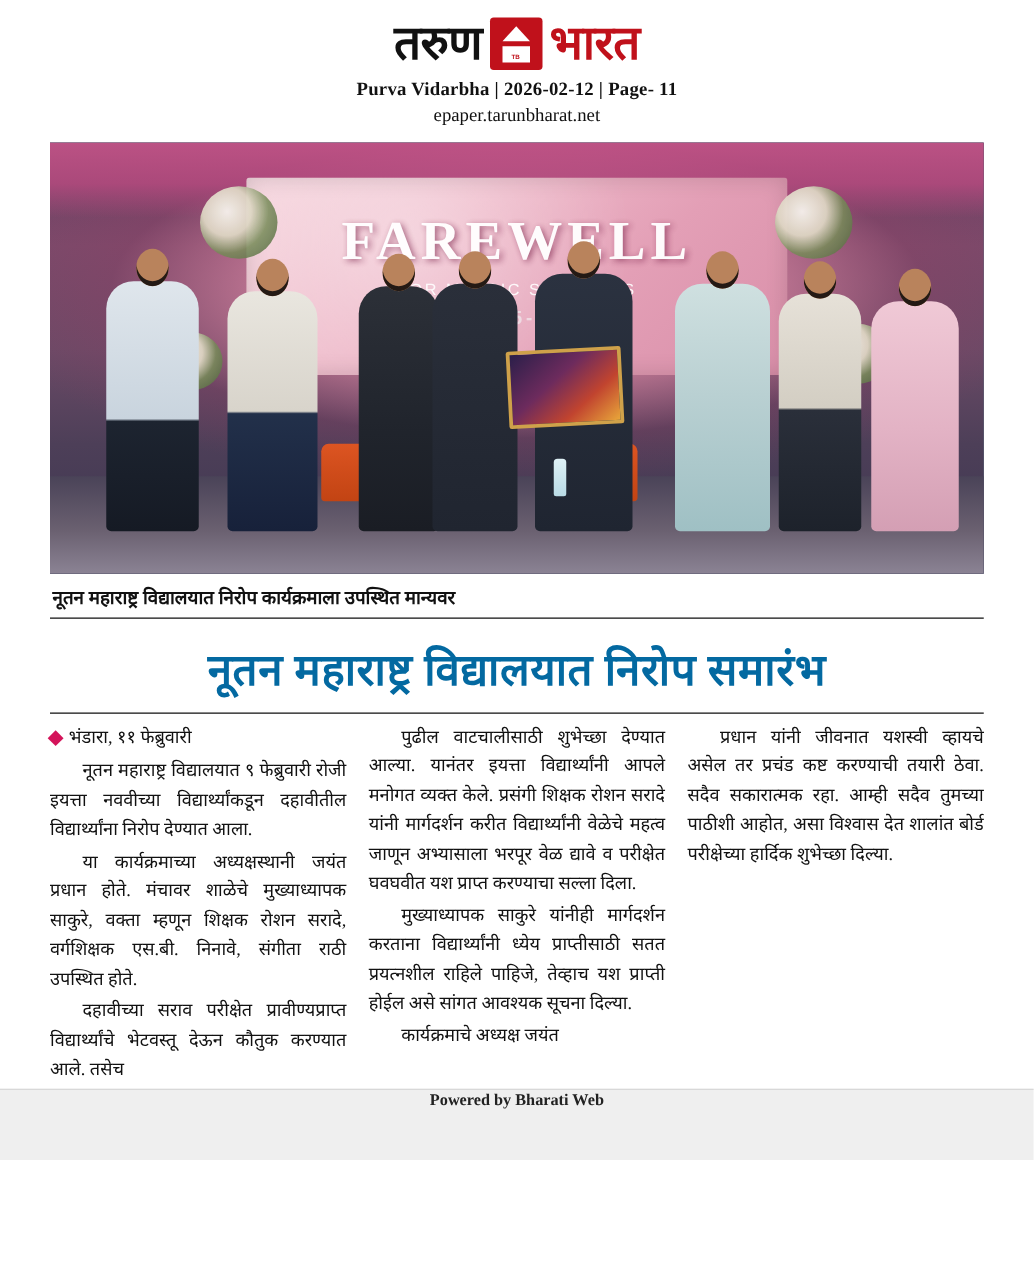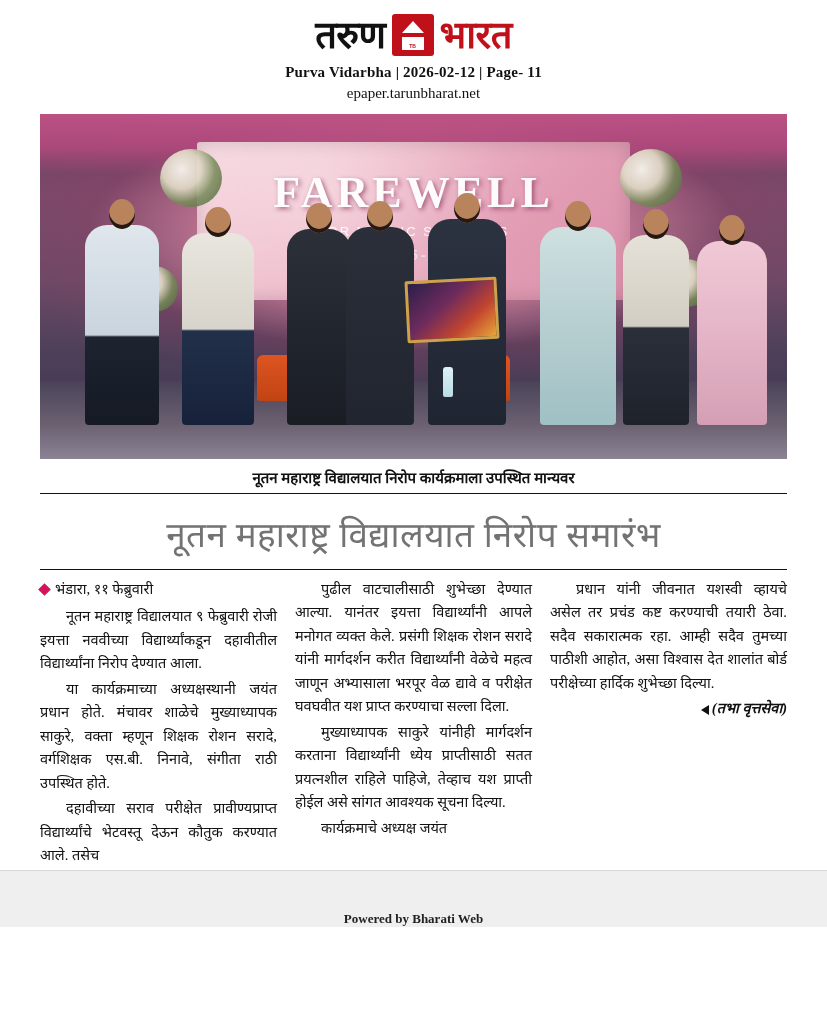--- a/index.html
+++ b/index.html
@@ -257,30 +257,29 @@
     border-radius: 3px 3px 2px 2px;
   }
 
   .caption {
     font-family: "Liberation Serif", serif;
     font-weight: bold;
     font-size: 15px;
     color: #111;
     padding: 8px 2px 6px 2px;
     border-bottom: 1.5px solid #111;
-    text-align: center;
   }
 
   
   .headline {
     text-align: center;
     font-family: "Liberation Serif", serif;
-    font-weight: normal;
+    font-weight: bold;
     font-size: 35px;
-    color: #737373;
+    color: #0369a1;
     padding: 16px 0 12px 0;
     letter-spacing: 0.5px;
   }
 
   
   .cols {
     display: flex;
     gap: 18px;
     border-top: 1px solid #111;
     padding-top: 8px;
@@ -330,21 +329,21 @@
     vertical-align: middle;
   }
 
   
   .footer {
     flex: 0 0 auto;
     height: 56px;
     background: #efefef;
     border-top: 1px solid #d8d8d8;
     display: flex;
-    align-items: flex-end;
+    align-items: flex-start;
     justify-content: center;
     font-family: "Liberation Serif", serif;
     font-size: 13px;
     font-weight: bold;
     color: #222;
   }
 </style>
 </head>
 <body>
 
@@ -421,23 +420,20 @@
         <p>या कार्यक्रमाच्या अध्यक्षस्थानी जयंत प्रधान होते. मंचावर शाळेचे मुख्याध्यापक साकुरे, वक्ता म्हणून शिक्षक रोशन सरादे, वर्गशिक्षक एस.बी. निनावे, संगीता राठी उपस्थित होते.</p>
         <p>दहावीच्या सराव परीक्षेत प्रावीण्यप्राप्त विद्यार्थ्यांचे भेटवस्तू देऊन कौतुक करण्यात आले. तसेच</p>
       </div>
       <div class="col">
         <p>पुढील वाटचालीसाठी शुभेच्छा देण्यात आल्या. यानंतर इयत्ता विद्यार्थ्यांनी आपले मनोगत व्यक्त केले. प्रसंगी शिक्षक रोशन सरादे यांनी मार्गदर्शन करीत विद्यार्थ्यांनी वेळेचे महत्व जाणून अभ्यासाला भरपूर वेळ द्यावे व परीक्षेत घवघवीत यश प्राप्त करण्याचा सल्ला दिला.</p>
         <p>मुख्याध्यापक साकुरे यांनीही मार्गदर्शन करताना विद्यार्थ्यांनी ध्येय प्राप्तीसाठी सतत प्रयत्नशील राहिले पाहिजे, तेव्हाच यश प्राप्ती होईल असे सांगत आवश्यक सूचना दिल्या.</p>
         <p>कार्यक्रमाचे अध्यक्ष जयंत</p>
       </div>
       <div class="col">
         <p>प्रधान यांनी जीवनात यशस्वी व्हायचे असेल तर प्रचंड कष्ट करण्याची तयारी ठेवा. सदैव सकारात्मक रहा. आम्ही सदैव तुमच्या पाठीशी आहोत, असा विश्वास देत शालांत बोर्ड परीक्षेच्या हार्दिक शुभेच्छा दिल्या.</p>
-        <p class="credit">
-          <span class="tri"></span><span>(तभा वृत्तसेवा)</span>
-        </p>
       </div>
     </div>
 
   </div>
 
   <div class="footer">
     <span>Powered by Bharati Web</span>
   </div>
 </div>
 

